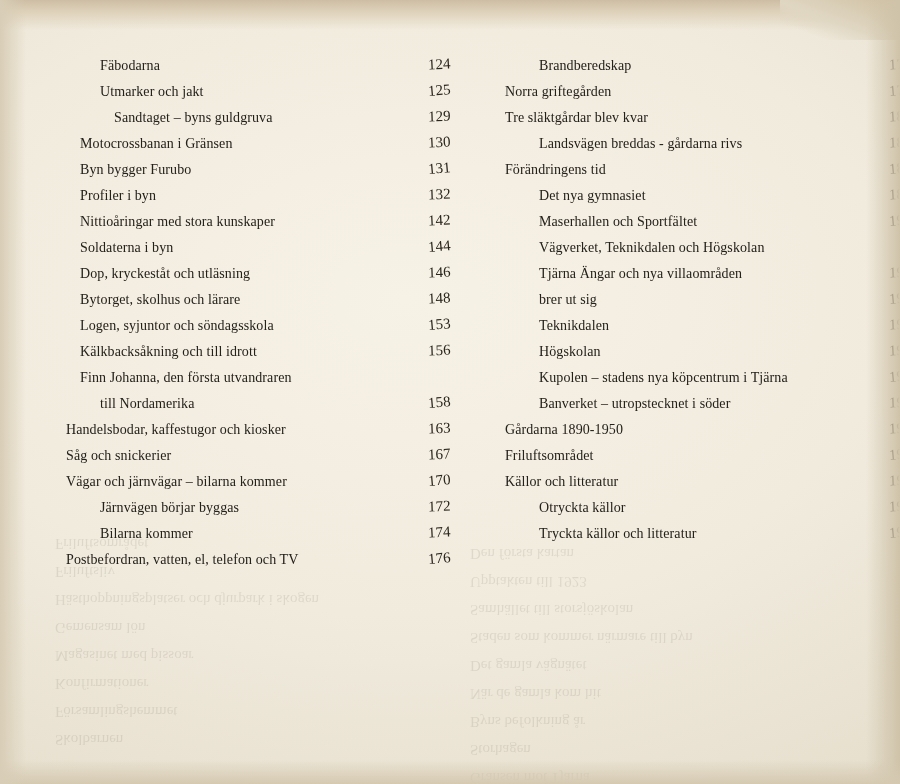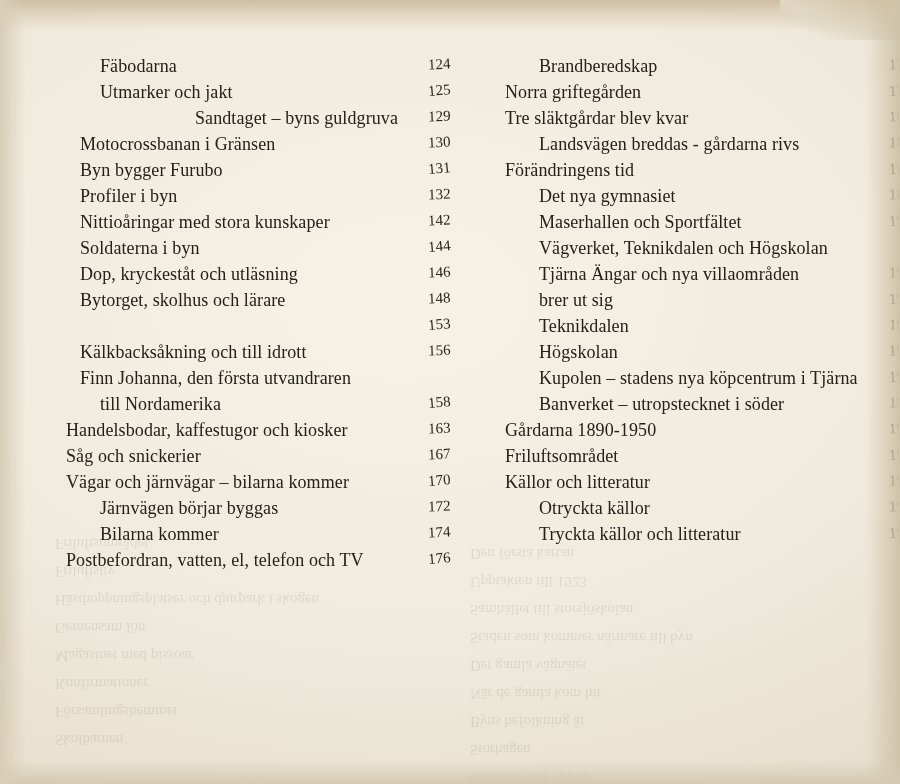--- a/index.html
+++ b/index.html
@@ -92,38 +92,38 @@
   .col-right { width: 440px; padding-left: 26px; }
 
   .entry {
     position: relative;
     display: block;
     height: 26px;
     white-space: nowrap;
   }
   .entry .title {
     display: inline-block;
-    font-size: 18px;
+    font-size: 14px;
     color: #24201a;
     letter-spacing: 0.1px;
   }
   .entry .page {
     position: absolute;
     font-size: 15px;
     color: #2a251d;
     font-family: "Liberation Serif", serif;
   }
   .col-left .entry .page { left: 362px; }
   .col-right .entry .page { left: 384px; }
 
   
   .ind-1 { padding-left: 0px; }
   .ind-2 { padding-left: 14px; }
   .ind-3 { padding-left: 34px; }
-  .ind-4 { padding-left: 48px; text-align: center; }
+  .ind-4 { padding-left: 48px; }
 
   .skew-a .page { transform: rotate(-3deg); }
   .skew-b .page { transform: rotate(-5deg); }
   .skew-c .page { transform: rotate(-2deg); }
 </style>
 </head>
 <body>
 
 <div id="page">
 
@@ -151,21 +151,21 @@
         <div class="entry ind-3 skew-a"><span class="title">Fäbodarna</span><span class="page">124</span></div>
         <div class="entry ind-3 skew-b"><span class="title">Utmarker och jakt</span><span class="page">125</span></div>
         <div class="entry ind-4 skew-c"><span class="title">Sandtaget – byns guldgruva</span><span class="page">129</span></div>
         <div class="entry ind-2 skew-a"><span class="title">Motocrossbanan i Gränsen</span><span class="page">130</span></div>
         <div class="entry ind-2 skew-b"><span class="title">Byn bygger Furubo</span><span class="page">131</span></div>
         <div class="entry ind-2 skew-c"><span class="title">Profiler i byn</span><span class="page">132</span></div>
         <div class="entry ind-2 skew-a"><span class="title">Nittioåringar med stora kunskaper</span><span class="page">142</span></div>
         <div class="entry ind-2 skew-b"><span class="title">Soldaterna i byn</span><span class="page">144</span></div>
         <div class="entry ind-2 skew-c"><span class="title">Dop, kryckeståt och utläsning</span><span class="page">146</span></div>
         <div class="entry ind-2 skew-a"><span class="title">Bytorget, skolhus och lärare</span><span class="page">148</span></div>
-        <div class="entry ind-2 skew-b"><span class="page">153</span></div>
+        <div class="entry ind-2 skew-b"><span class="title">Logen, syjuntor och söndagsskola</span><span class="page">153</span></div>
         <div class="entry ind-2 skew-c"><span class="title">Kälkbacksåkning och till idrott</span><span class="page">156</span></div>
         <div class="entry ind-2 skew-a"><span class="title">Finn Johanna, den första utvandraren</span></div>
         <div class="entry ind-3 skew-b"><span class="title">till Nordamerika</span><span class="page">158</span></div>
         <div class="entry ind-1 skew-c"><span class="title">Handelsbodar, kaffestugor och kiosker</span><span class="page">163</span></div>
         <div class="entry ind-1 skew-a"><span class="title">Såg och snickerier</span><span class="page">167</span></div>
         <div class="entry ind-1 skew-b"><span class="title">Vägar och järnvägar – bilarna kommer</span><span class="page">170</span></div>
         <div class="entry ind-3 skew-c"><span class="title">Järnvägen börjar byggas</span><span class="page">172</span></div>
         <div class="entry ind-3 skew-a"><span class="title">Bilarna kommer</span><span class="page">174</span></div>
         <div class="entry ind-1 skew-b"><span class="title">Postbefordran, vatten, el, telefon och TV</span><span class="page">176</span></div>
       </div>

